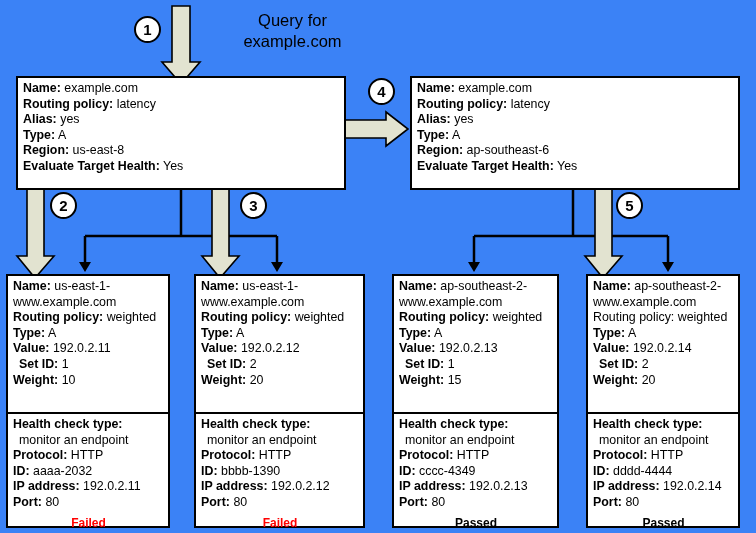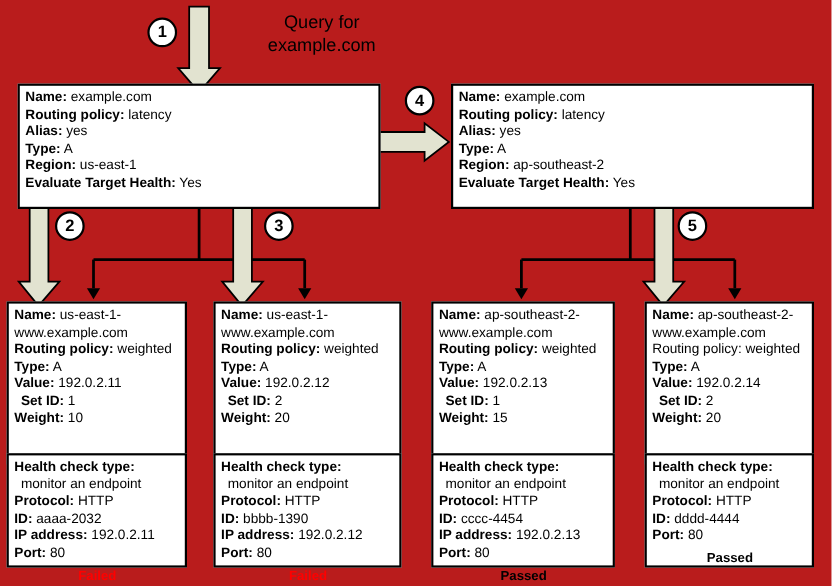--- a/index.html
+++ b/index.html
@@ -8,21 +8,21 @@
     background: #ffffff;
   }
   body {
     font-family: "Liberation Sans", sans-serif;
     -webkit-font-smoothing: antialiased;
   }
   #stage {
     position: relative;
     width: 756px;
     height: 533px;
-    background: #b91c1c;
+    background: #3b82f6;
     overflow: hidden;
   }
   .svg-layer {
     position: absolute;
     left: 0;
     top: 0;
     width: 756px;
     height: 533px;
     pointer-events: none;
   }
@@ -46,21 +46,21 @@
   #alias-right { left: 410px; top: 76px;  width: 330px; height: 114px; }
 
   
   .rec-box { top: 274px; height: 148px; }
   #rec-1 { left: 6px;   width: 164px; }
   #rec-2 { left: 194px; width: 171px; }
   #rec-3 { left: 392px; width: 167px; }
   #rec-4 { left: 586px; width: 154px; }
 
   
-  .hc-box { top: 412px; height: 104px; }
+  .hc-box { top: 412px; height: 116px; }
   #hc-1 { left: 6px;   width: 164px; }
   #hc-2 { left: 194px; width: 171px; }
   #hc-3 { left: 392px; width: 167px; }
   #hc-4 { left: 586px; width: 154px; }
 
   .hc-status {
     text-align: center;
     font-weight: bold;
     font-size: 12px;
     line-height: 22px;
@@ -154,30 +154,30 @@
   <div class="step" id="step-2">2</div>
   <div class="step" id="step-3">3</div>
   <div class="step" id="step-4">4</div>
   <div class="step" id="step-5">5</div>
 
   <div class="box" id="alias-left">
     <div class="row"><span class="lbl">Name:</span> <span>example.com</span></div>
     <div class="row"><span class="lbl">Routing policy:</span> <span>latency</span></div>
     <div class="row"><span class="lbl">Alias:</span> <span>yes</span></div>
     <div class="row"><span class="lbl">Type:</span> <span>A</span></div>
-    <div class="row"><span class="lbl">Region:</span> <span>us-east-1</span></div>
+    <div class="row"><span class="lbl">Region:</span> <span>us-east-8</span></div>
     <div class="row"><span class="lbl">Evaluate Target Health:</span> <span>Yes</span></div>
   </div>
 
   <div class="box" id="alias-right">
     <div class="row"><span class="lbl">Name:</span> <span>example.com</span></div>
     <div class="row"><span class="lbl">Routing policy:</span> <span>latency</span></div>
     <div class="row"><span class="lbl">Alias:</span> <span>yes</span></div>
     <div class="row"><span class="lbl">Type:</span> <span>A</span></div>
-    <div class="row"><span class="lbl">Region:</span> <span>ap-southeast-2</span></div>
+    <div class="row"><span class="lbl">Region:</span> <span>ap-southeast-6</span></div>
     <div class="row"><span class="lbl">Evaluate Target Health:</span> <span>Yes</span></div>
   </div>
 
   <div class="box rec-box" id="rec-1">
     <div class="row"><span class="lbl">Name:</span> <span>us-east-1-</span></div>
     <div class="row">www.example.com</div>
     <div class="row"><span class="lbl">Routing policy:</span> <span>weighted</span></div>
     <div class="row"><span class="lbl">Type:</span> <span>A</span></div>
     <div class="row"><span class="lbl">Value:</span> <span>192.0.2.11</span></div>
     <div class="row indent"><span class="lbl">Set ID:</span> <span>1</span></div>
@@ -231,28 +231,29 @@
     <div class="row"><span class="lbl">ID:</span> <span>bbbb-1390</span></div>
     <div class="row"><span class="lbl">IP address:</span> <span>192.0.2.12</span></div>
     <div class="row"><span class="lbl">Port:</span> <span>80</span></div>
     <div class="hc-status failed">Failed</div>
   </div>
 
   <div class="box hc-box" id="hc-3">
     <div class="row lbl">Health check type:</div>
     <div class="row indent">monitor an endpoint</div>
     <div class="row"><span class="lbl">Protocol:</span> <span>HTTP</span></div>
-    <div class="row"><span class="lbl">ID:</span> <span>cccc-4454</span></div>
+    <div class="row"><span class="lbl">ID:</span> <span>cccc-4349</span></div>
     <div class="row"><span class="lbl">IP address:</span> <span>192.0.2.13</span></div>
     <div class="row"><span class="lbl">Port:</span> <span>80</span></div>
     <div class="hc-status passed">Passed</div>
   </div>
 
   <div class="box hc-box" id="hc-4">
     <div class="row lbl">Health check type:</div>
     <div class="row indent">monitor an endpoint</div>
     <div class="row"><span class="lbl">Protocol:</span> <span>HTTP</span></div>
     <div class="row"><span class="lbl">ID:</span> <span>dddd-4444</span></div>
+    <div class="row"><span class="lbl">IP address:</span> <span>192.0.2.14</span></div>
     <div class="row"><span class="lbl">Port:</span> <span>80</span></div>
     <div class="hc-status passed">Passed</div>
   </div>
 
 </div>
 
 </body></html>

